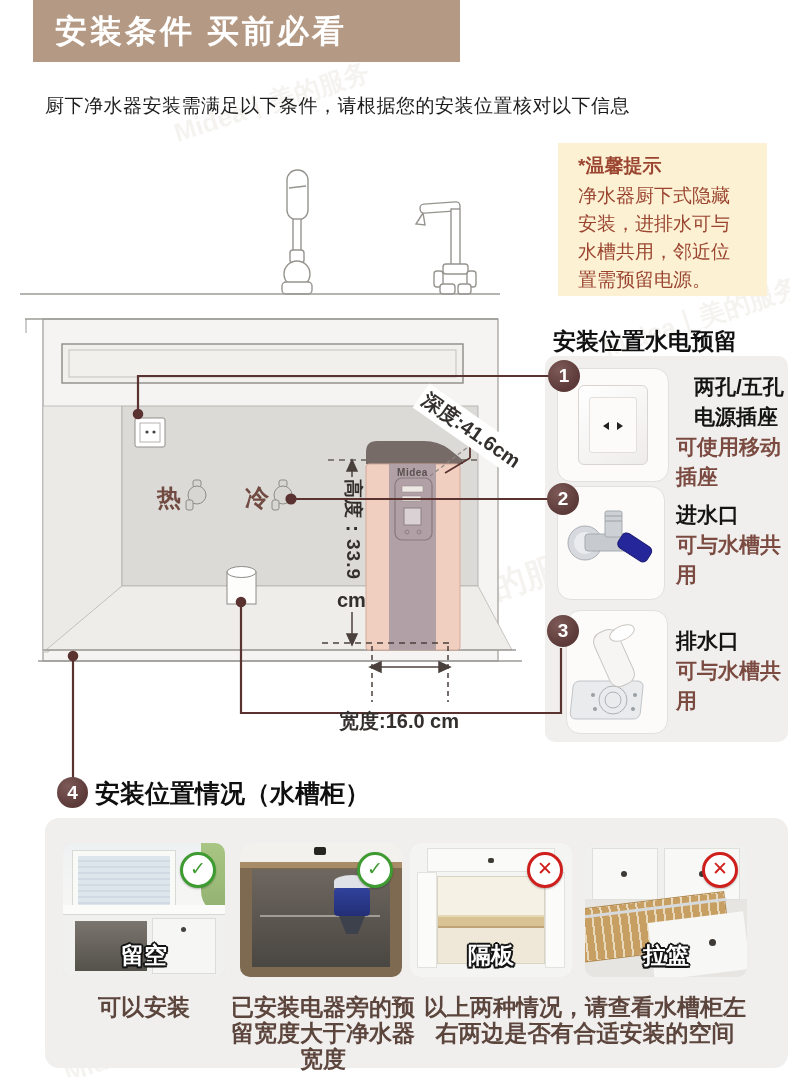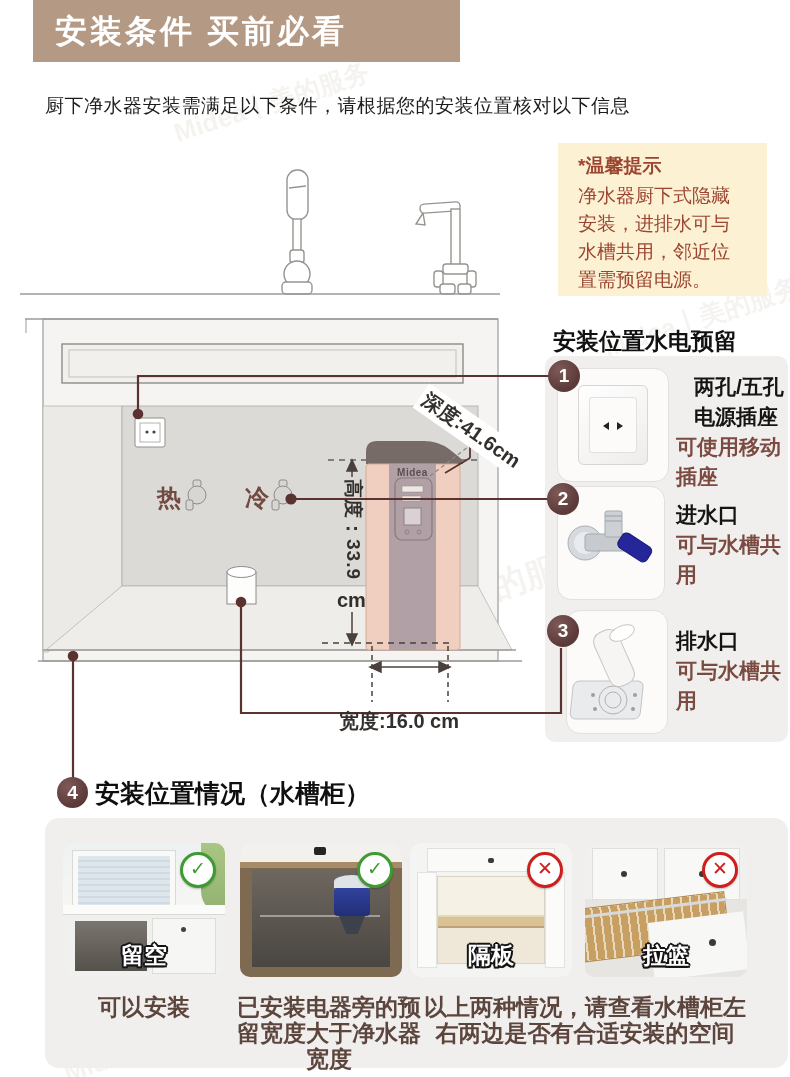--- a/index.html
+++ b/index.html
@@ -267,16 +267,16 @@
       <div style="position:absolute;left:-8px;top:58px;width:150px;height:52px;transform:rotate(-7deg);background:repeating-linear-gradient(90deg,#c89f63 0 7px,#e8d9bd 7px 9px);box-shadow:0 0 0 1px #b08a52;"></div>
       <div style="position:absolute;left:-8px;top:64px;width:150px;height:3px;transform:rotate(-7deg);background:#d7dadc;"></div>
       <div style="position:absolute;left:66px;top:74px;width:96px;height:58px;transform:rotate(-7deg);background:#f7f7f5;box-shadow:0 0 0 1px #dddddа, inset 0 0 0 6px #efefec;"></div>
       <div style="position:absolute;left:124px;top:96px;width:7px;height:7px;border-radius:50%;background:#3d3a36;"></div>
     </div>
     <div class="stat no">✕</div>
     <div class="card-label">拉篮</div>
   </div>
 
   <div class="abs caption" style="left:63px;top:994px;width:162px;">可以安装</div>
-  <div class="abs caption" style="left:234px;top:994px;width:190px;">已安装电器旁的预留宽度大于净水器宽度</div>
+  <div class="abs caption" style="left:228px;top:994px;width:190px;">已安装电器旁的预留宽度大于净水器宽度</div>
   <div class="abs caption" style="left:415px;top:994px;width:340px;">以上两种情况，请查看水槽柜左右两边是否有合适安装的空间</div>
 
 </div>
 
 </body></html>

